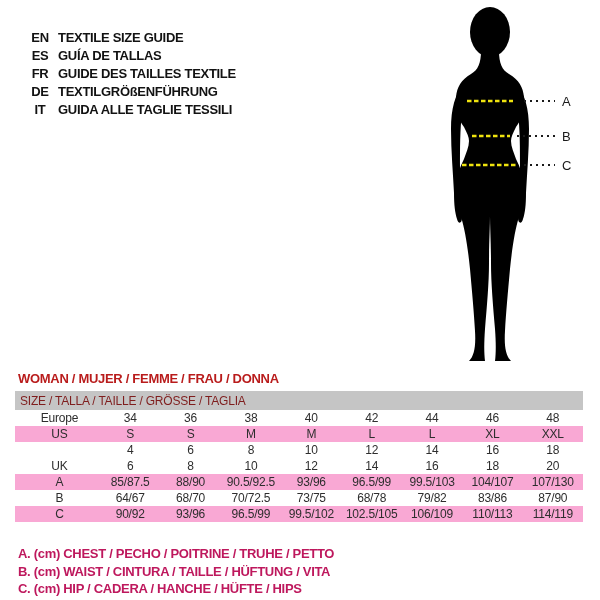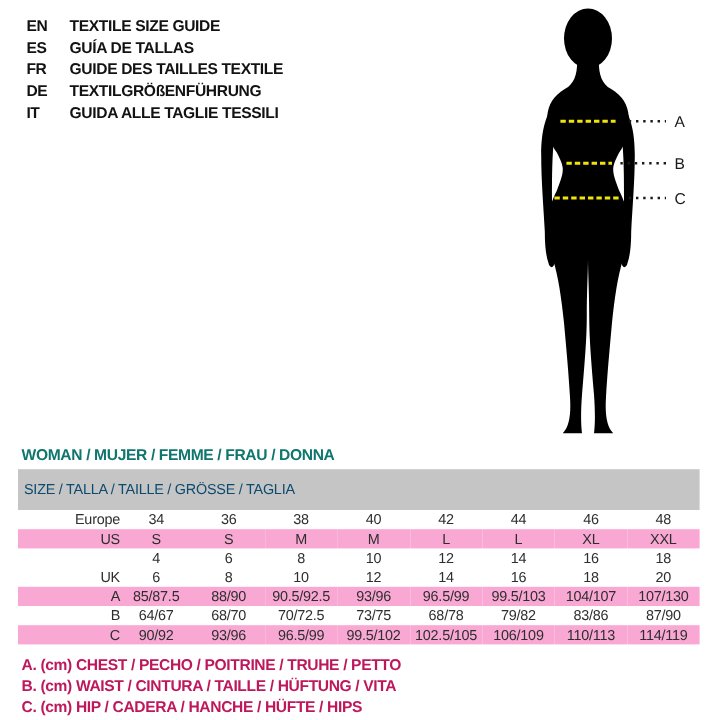--- a/index.html
+++ b/index.html
@@ -2,42 +2,42 @@
 <html><head>
 <meta charset="utf-8">
 <style>
   html,body { margin:0; padding:0; }
   body {
     width:600px; height:600px; background:#ffffff; position:relative;
     overflow:hidden; font-family:"Liberation Sans", sans-serif;
   }
 
   
-  .lang-block { position:absolute; top:12px; left:22px; }
+  .lang-block { position:absolute; top:28px; left:22px;text-align:center; }
   .lang-row { display:flex; height:18px; align-items:center;
               font-size:13px; font-weight:bold; color:#121212; letter-spacing:-0.3px; }
   .lang-code { width:36px; }
 
   
   .figure-wrap { position:absolute; left:420px; top:5px; width:170px; height:362px; }
   .figure-wrap svg { display:block; }
   .marker-text { font-family:"Liberation Sans", sans-serif; font-size:13px; fill:#1a1a1a; }
 
   
   .table-title { position:absolute; left:18px; top:371px;
-                 font-size:13px; font-weight:bold; color:#0f766e; letter-spacing:-0.3px; }
+                 font-size:13px; font-weight:bold; color:#b91c1c; letter-spacing:-0.3px; }
   table.size-table {
     position:absolute; left:15px; top:391px; width:568px;
     border-collapse:collapse; table-layout:fixed;
     font-size:12px; color:#2e2e2e; letter-spacing:-0.2px;
   }
   .size-table td { padding:0; height:16px; text-align:center; vertical-align:middle; white-space:nowrap; }
-  .size-table td.row-label { text-align:right; padding-left:4px; }
+  .size-table td.row-label { text-align:center; padding-left:4px; }
   .size-table tr.header-row td { background:#c5c5c5; text-align:left; padding-left:5px;
-                                 height:34px; color:#0c4a6e; }
+                                 height:19px; color:#7f1d1d; }
   .size-table tr.shaded td { background:#f9a8d4; }
 
   
   .legend { position:absolute; left:18px; top:545px;
             font-size:13px; font-weight:bold; color:#be185d;
             letter-spacing:-0.3px; line-height:17.5px; }
 </style>
 </head>
 <body>
 

